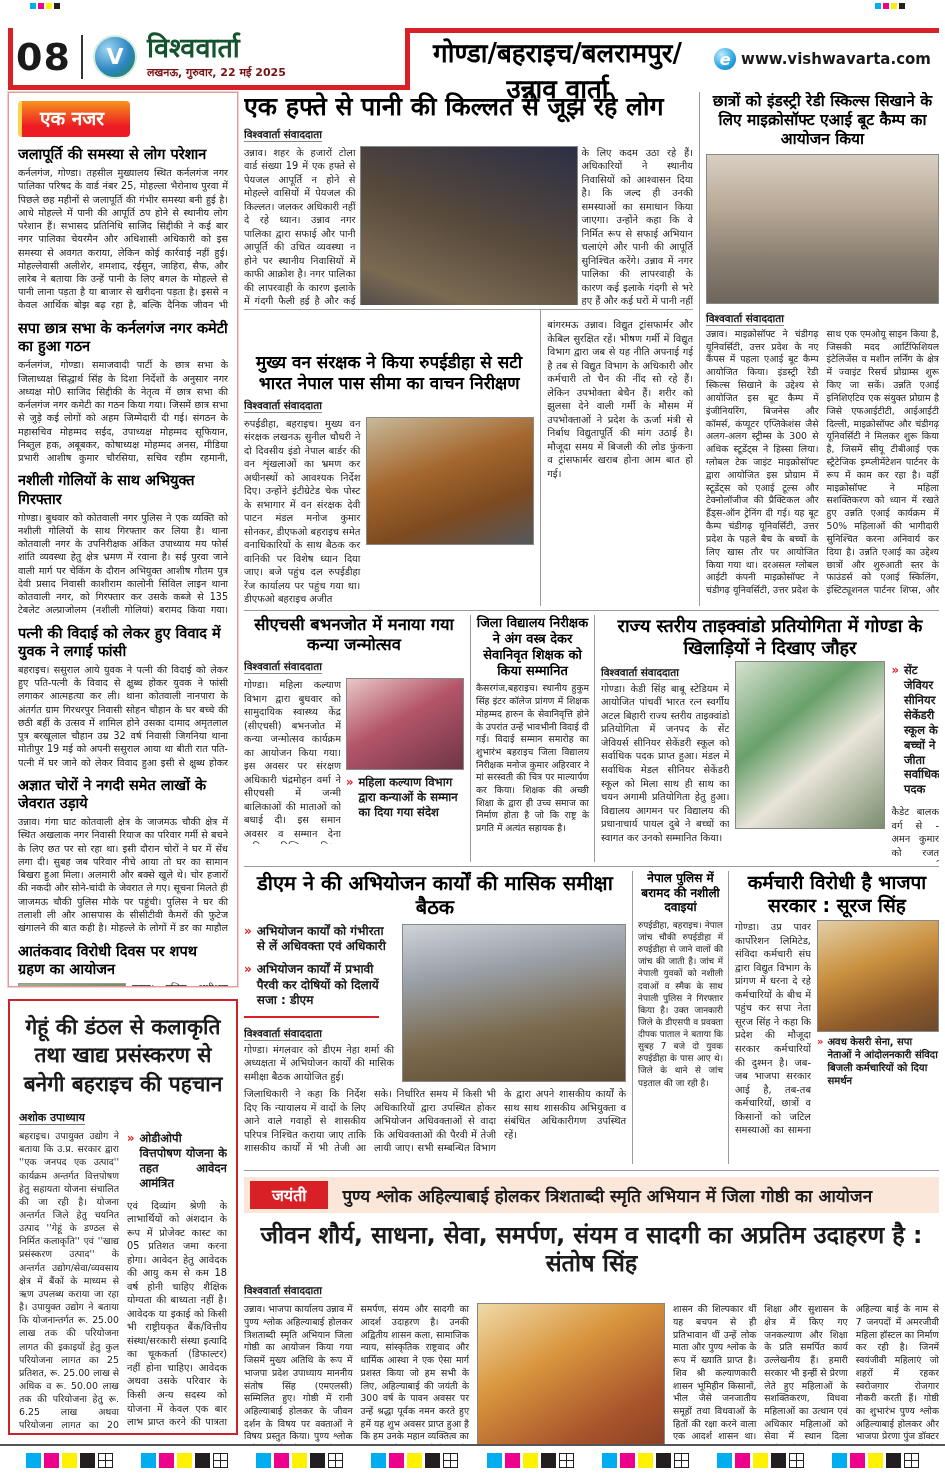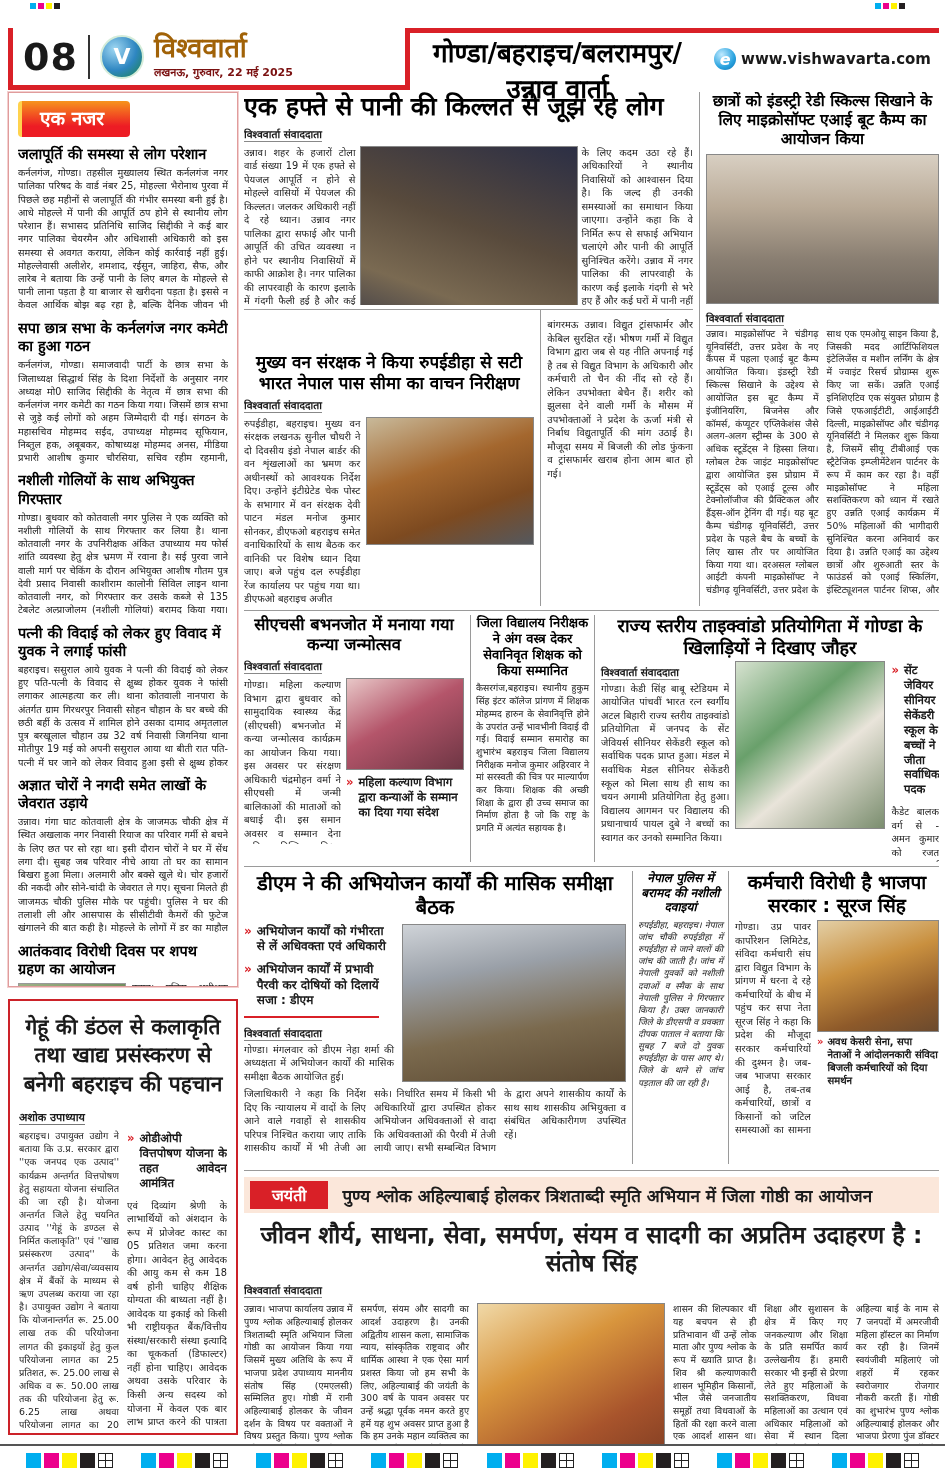--- a/index.html
+++ b/index.html
@@ -4,25 +4,25 @@
 <style>
   :root{
     --red:#d92027; --ink:#1a1a1a; --paper:#ffffff; --rule:#9a9a9a;
   }
   *{box-sizing:border-box;margin:0;padding:0;}
   body{background:#e8e8e8;font-family:"DejaVu Sans",sans-serif;}
   .page{width:945px;height:1474px;background:var(--paper);margin:0 auto;position:relative;overflow:hidden;color:var(--ink);}
   
   .masthead{position:relative;height:92px;}
   .mast-topline{position:absolute;left:8px;right:6px;top:28px;height:5px;background:var(--red);}
-  .mast-left{position:absolute;left:8px;top:28px;width:402px;height:62px;border:5px solid var(--red);border-top:none;background:#fff;display:flex;align-items:center;padding:2px 10px;gap:10px;}
+  .mast-left{position:absolute;left:8px;top:28px;width:402px;height:62px;border:5px solid var(--red);border-top:none;background:#fff;display:flex;align-items:center;padding:2px 3px;gap:10px;}
   .page-no{font-size:38px;font-weight:bold;letter-spacing:1px;}
   .mast-div{width:2px;height:44px;background:#333;}
   .logo-circle{width:44px;height:44px;border-radius:50%;background:radial-gradient(circle at 32% 30%,#9fd7f2,#2e86c1 55%,#1d8348);display:flex;align-items:center;justify-content:center;color:#fff;font-weight:bold;font-size:22px;border:2px solid #d4ecd9;}
-  .paper-name{font-size:27px;font-weight:bold;color:#a16207;line-height:1;}
+  .paper-name{font-size:27px;font-weight:bold;color:#14532d;line-height:1;}
   .edition-line{font-size:11px;font-weight:bold;color:#7a1010;margin-top:3px;}
   .mast-title{position:absolute;left:420px;right:250px;top:34px;text-align:center;font-size:26px;font-weight:bold;color:#000;}
   .mast-site{position:absolute;right:14px;top:48px;display:flex;align-items:center;gap:5px;font-size:15px;font-weight:bold;}
   .e-icon{width:22px;height:22px;border-radius:50%;background:radial-gradient(circle at 35% 30%,#bfeaff,#2aa3df 60%,#0b6fb0);color:#fff;font-weight:bold;font-size:16px;display:flex;align-items:center;justify-content:center;font-style:italic;}
   .corner-marks{position:absolute;top:3px;display:flex;gap:2px;}
   .corner-marks.l{left:30px;} .corner-marks.r{right:40px;}
   .corner-marks i{width:6px;height:6px;display:inline-block;}
   
   .content{display:flex;padding:0 6px 0 8px;gap:6px;}
   .left-col{width:230px;flex:none;display:flex;flex-direction:column;}
@@ -97,21 +97,21 @@
   .band-c{display:flex;height:298px;margin-top:4px;padding-top:4px;}
   .dm-art{width:388px;flex:none;padding-right:6px;}
   .dm-art .hl{font-size:20px;}
   .dm-row{display:flex;gap:8px;margin-top:4px;}
   .dm-left{width:150px;flex:none;}
   .dm-bullet{display:flex;gap:5px;font-size:12px;font-weight:bold;line-height:1.3;margin-bottom:7px;}
   .dm-rule{height:2px;background:var(--red);width:90%;margin:2px 0 4px;}
   .dm-photo{flex:1;height:158px;background:
      linear-gradient(170deg,#cfd3d8 0%,#9aa0a8 30%,#7b6a4e 65%,#5c4a33 100%);}
   .dm-cont{columns:3;column-gap:8px;height:96px;margin-top:4px;}
-  .nepal-art{width:96px;flex:none;padding:0 5px;font-style:italic;}
+  .nepal-art{width:96px;flex:none;padding:0 5px;}
   .nepal-art .hl{font-size:12px;}
   .nepal-art .bodytx{font-size:8.8px;}
   .bjp-art{flex:1;min-width:0;padding-left:6px;}
   .bjp-art .hl{font-size:19px;}
   .bjp-row{display:flex;gap:6px;margin-top:3px;}
   .bjp-photo{width:122px;height:112px;background:
      linear-gradient(160deg,#e3cfa6 0%,#c9903f 40%,#8e5a2a 75%,#6b4a2e 100%);}
   .bjp-capt{display:flex;gap:4px;font-size:10px;font-weight:bold;line-height:1.3;margin-top:3px;}
   
   .jay{margin-top:6px;border-top:1px solid var(--rule);padding-top:6px;height:275px;overflow:hidden;}

